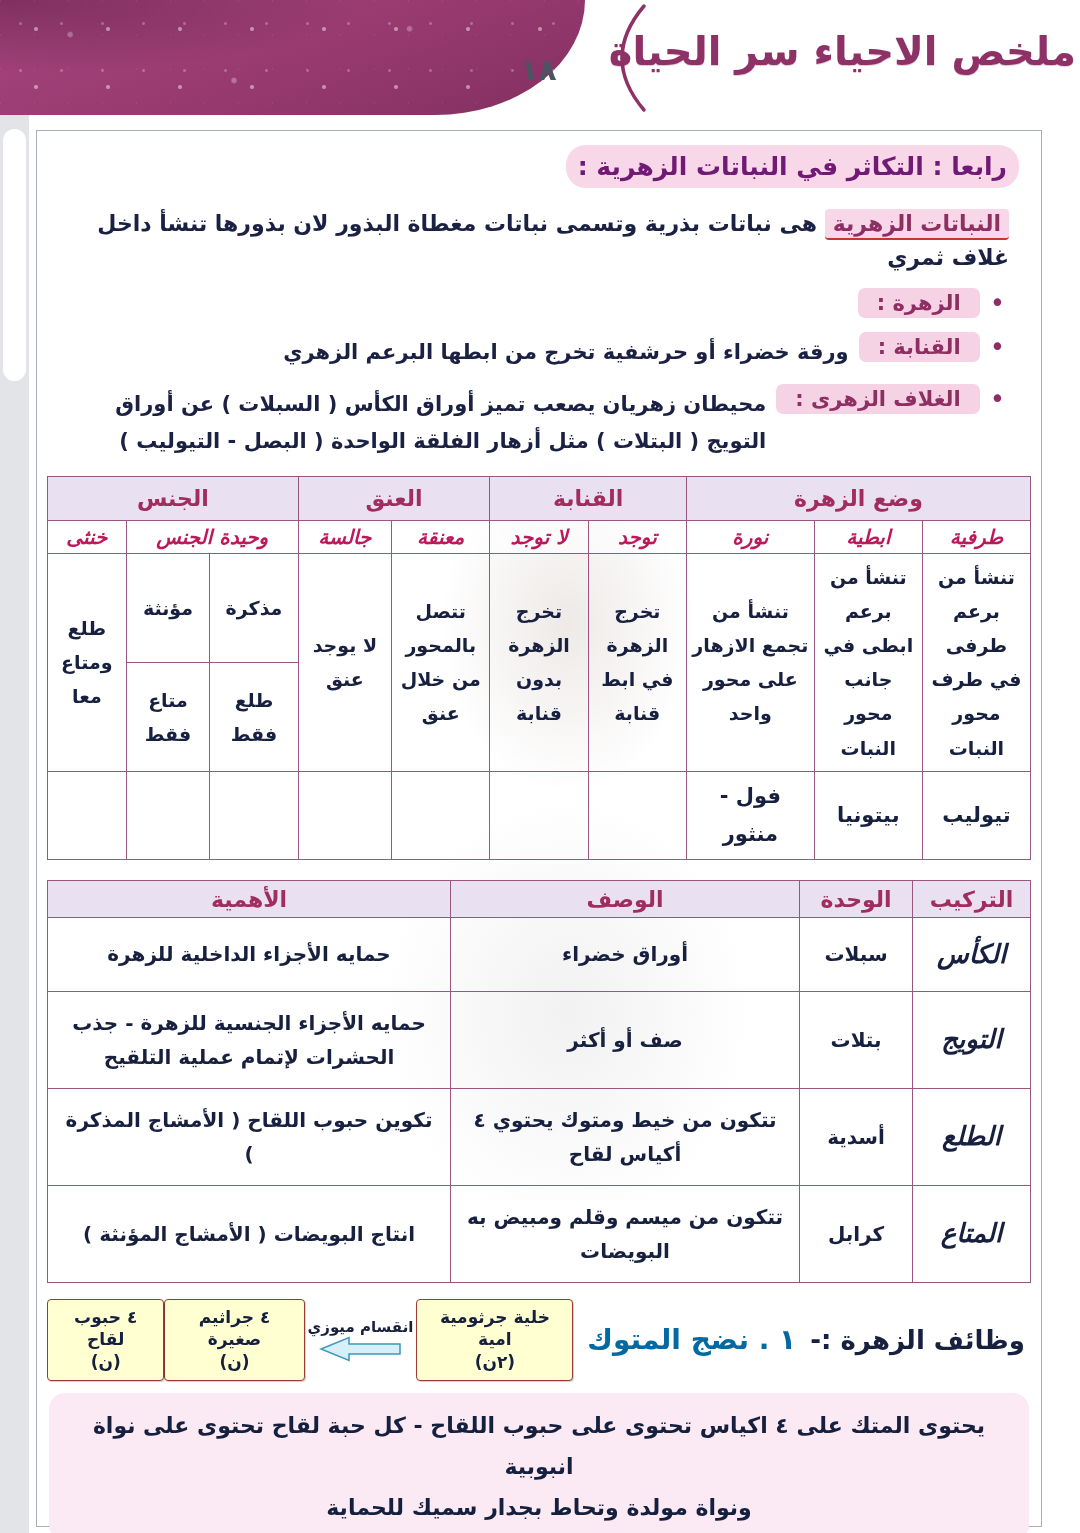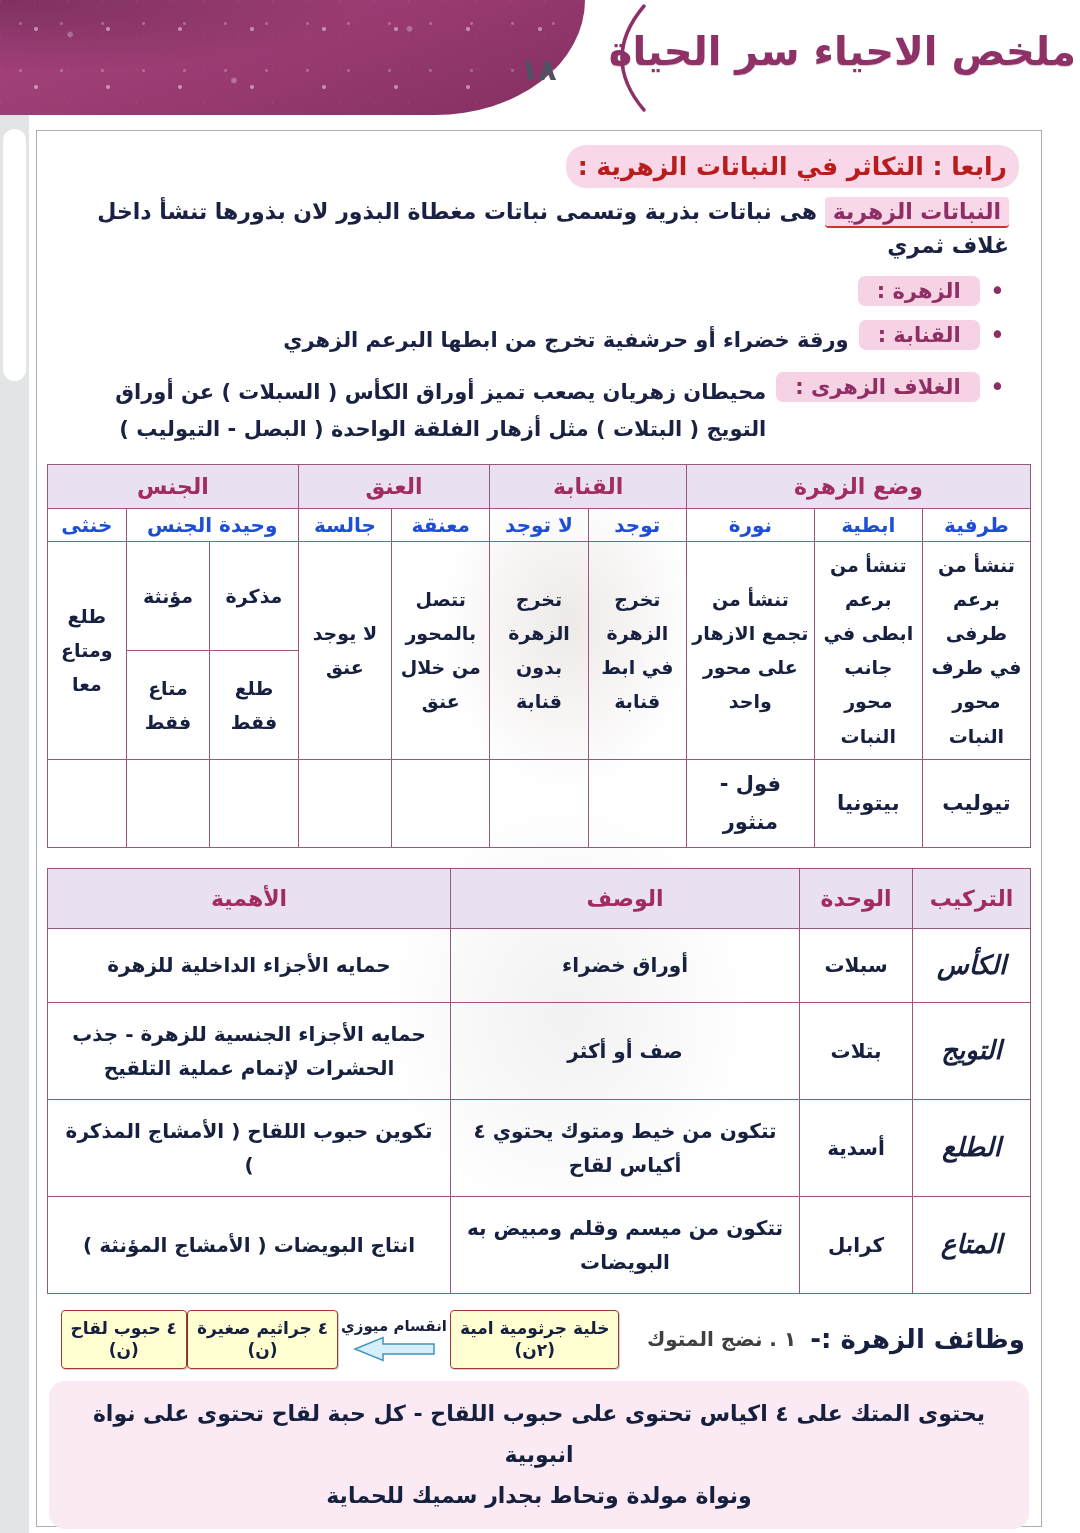--- a/index.html
+++ b/index.html
@@ -60,56 +60,56 @@
     position:absolute; top:290px; left:250px; width:560px; height:780px;
     z-index:0; pointer-events:none;
     background:
       radial-gradient(ellipse 175px 235px at 50% 26%, rgba(168,146,136,.20), transparent 72%),
       radial-gradient(ellipse 255px 300px at 50% 76%, rgba(158,148,158,.13), transparent 72%);
   }
   .layer { position:relative; z-index:1; }
   
   .badge-row { text-align:right; padding-right:12px; }
   .section-badge {
-    display:inline-block; background:#f8d7e9; color:#b91c1c;
+    display:inline-block; background:#f8d7e9; color:#701a75;
     font-size:25px; font-weight:bold; padding:7px 12px; border-radius:20px;
   }
-  .intro { margin:7px 22px 0 8px; font-size:22px; font-weight:bold; color:#1b2142; line-height:1.55; }
+  .intro { margin:19px 22px 0 8px; font-size:22px; font-weight:bold; color:#1b2142; line-height:1.55; }
   .intro .term {
     background:#f8d7e9; color:#8d2f63; padding:2px 8px;
     border-bottom:2.5px solid #c8372f; border-radius:4px;
   }
   .bullets { margin:10px 26px 0 8px; }
   .bullet { display:flex; align-items:flex-start; gap:10px; margin-top:13px; }
   .bullet .dot { color:#8d2f63; font-size:26px; line-height:1.2; }
   .bullet .blabel {
     background:#f6d2e5; color:#8d2f63; font-size:21px; font-weight:bold;
     padding:3px 19px; border-radius:7px; white-space:nowrap;
   }
   .bullet .btext { color:#1b2142; font-size:21px; font-weight:bold; line-height:1.75; padding-top:2px; }
   
   table { width:100%; border-collapse:collapse; background:transparent; }
   th, td { border:1px solid #99577f; text-align:center; vertical-align:middle; }
   .t1 { margin-top:16px; }
   .t1 .group-row th {
     background:#e9e1f2; color:#a12c5e; font-size:22px; font-weight:bold; height:44px;
   }
-  .t1 .sub-row th { background:rgba(255,255,255,.55); color:#1d4ed8; font-size:20px; font-weight:bold; height:33px; }
+  .t1 .sub-row th { background:rgba(255,255,255,.55); color:#be185d; font-size:20px; font-weight:bold; height:33px;font-style:italic; }
   .t1 td { color:#17203f; font-weight:bold; font-size:19px; line-height:1.8; padding:6px 4px; }
   .t1 .r3 { height:86px; }
   .t1 .r4 { height:86px; }
   .t1 .example-row td { height:44px; font-size:21px; }
   .t2 { margin-top:20px; }
-  .t2 .head-row th { background:#e9e1f2; color:#a12c5e; font-size:22px; font-weight:bold; height:60px; }
+  .t2 .head-row th { background:#e9e1f2; color:#a12c5e; font-size:22px; font-weight:bold; height:37px; }
   .t2 td { color:#17203f; font-weight:bold; font-size:20px; line-height:1.7; padding:14px 10px; }
   .t2 td.name { font-size:26px;font-style:italic; }
   
   .func-row { display:flex; align-items:center; gap:14px; margin:16px 6px 0 0; }
   .func-title { font-size:26px; font-weight:bold; color:#17203f; white-space:nowrap; }
-  .sub-heading { font-size:20px; font-weight:bold; color:#404040; white-space:nowrap; }
+  .sub-heading { font-size:28px; font-weight:bold; color:#0369a1; white-space:nowrap; }
   .flow { display:flex; align-items:center; flex:1; justify-content:center; }
   .fbox {
     background:#ffffd2; border:1.4px solid #9c3b34; border-radius:4px;
     color:#15203e; font-weight:bold; font-size:17px; text-align:center;
     line-height:1.35; padding:6px 9px; box-shadow:1px 1px 0 rgba(0,0,0,.18);
   }
   .arrow-wrap { display:flex; flex-direction:column; align-items:center; padding:0 3px; }
   .alabel { font-size:15px; font-weight:bold; color:#18203d; white-space:nowrap; line-height:1.25; }
   .pre { white-space:pre-line; }
   .note {

